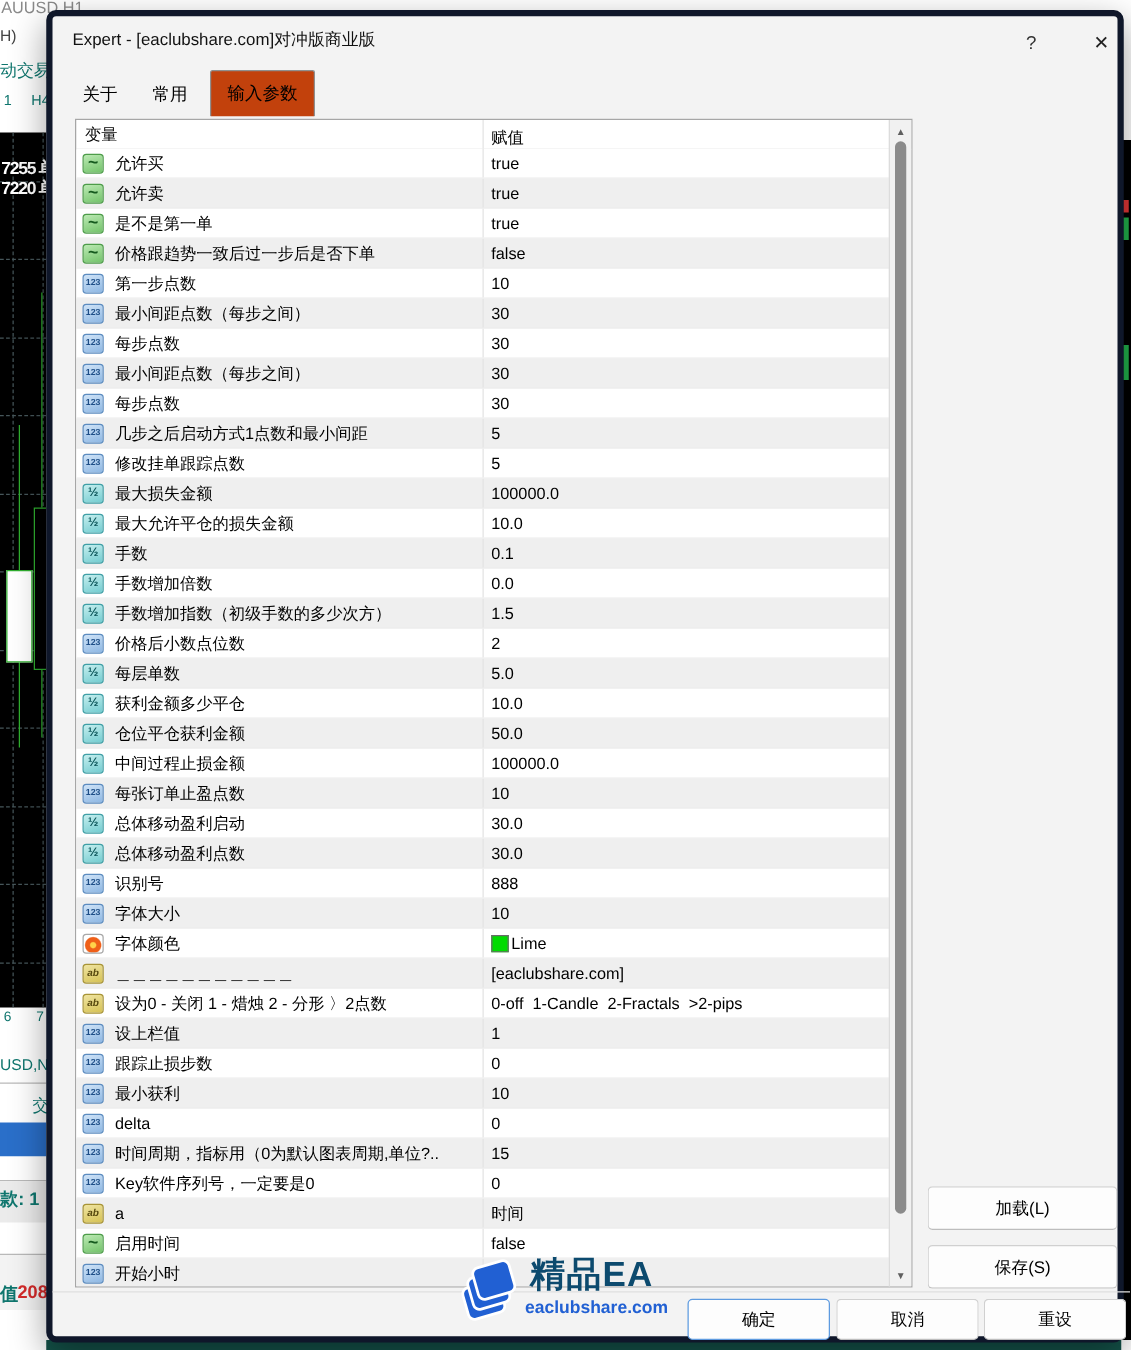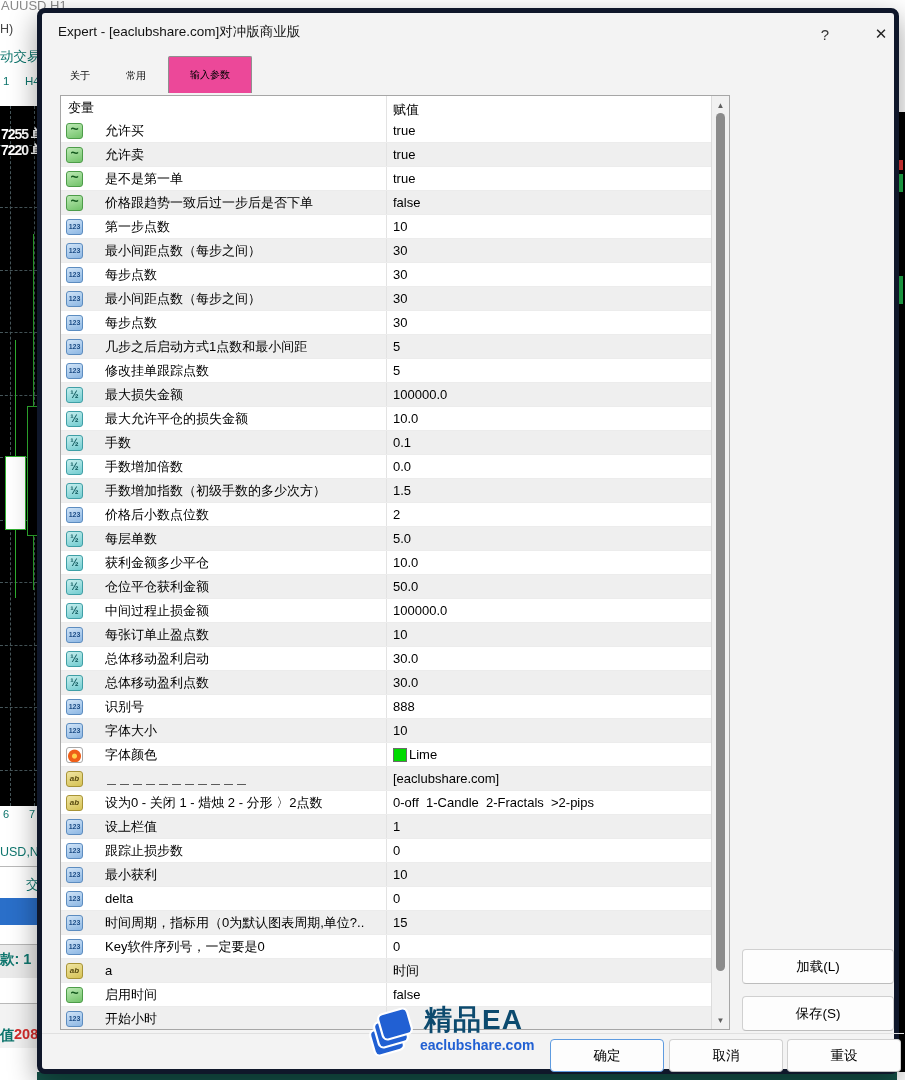--- a/index.html
+++ b/index.html
@@ -26,38 +26,38 @@
   #dialog{left:37px;top:8px;width:862px;height:1066px;background:#f3f3f3;
           border:5px solid #0f172a;border-radius:8px;z-index:3;
           box-shadow:0 10px 28px rgba(0,0,0,.38)}
   #title{left:16px;top:10px;font-size:13.5px;color:#111}
   #help-btn{left:770px;top:8px;width:26px;height:26px;font-size:15px;color:#333;
             display:flex;align-items:center;justify-content:center}
   #close-btn{left:824px;top:7px;width:30px;height:28px;font-size:15px;color:#222;
              display:flex;align-items:center;justify-content:center}
 
   .tab{position:absolute;top:48px;height:30px;display:flex;align-items:center;
-       justify-content:center;font-size:10px;color:#000}
+       justify-content:center;font-size:14px;color:#000}
   #tab-about{left:14px;width:48px}
   #tab-common{left:68px;width:52px}
-  #tab-inputs{left:126px;top:43px;height:36px;width:82px;background:#ec4899;
+  #tab-inputs{left:126px;top:43px;height:36px;width:82px;background:#c2410c;
               border:1px solid #8f8f8f;border-bottom:none;border-radius:2px 2px 0 0}
 
   
   #ptable{left:18px;top:82px;width:670px;height:935px;background:#fff;
           border:1px solid #a6a6a6}
   #thead{height:23px;display:flex;align-items:flex-end;border-bottom:1px solid #d6d6d6;
          font-size:13px;color:#000}
   #thead .h1{width:326px;padding-left:7px;box-sizing:border-box;border-right:1px solid #e3e3e3;height:100%;display:flex;align-items:center}
   #thead .h2{padding-left:6px}
   #rows{position:absolute;left:0;top:23px;right:17px;bottom:0;overflow:hidden}
   .trow{height:24px;display:flex;align-items:center;box-sizing:border-box;
         border-bottom:1px solid #ececec;font-size:13px;color:#000;background:#fff}
   .trow:nth-child(even){background:#efefef}
-  .cell-var{width:326px;height:100%;display:flex;align-items:center;gap:22px;
+  .cell-var{width:326px;height:100%;display:flex;align-items:center;gap:9px;
             padding-left:5px;box-sizing:border-box;border-right:1px solid #e3e3e3;overflow:hidden;white-space:nowrap}
   .cell-val{flex:1;padding-left:6px;white-space:pre;overflow:hidden;display:flex;align-items:center;gap:2px}
   .swatch{display:none;width:14px;height:14px;border:1px solid #6a6a6a;box-sizing:border-box}
 
   .ticon{width:17px;height:16px;border-radius:3px;flex:none;display:flex;
          align-items:center;justify-content:center;box-sizing:border-box;overflow:hidden}
   .ticon-bool{background:linear-gradient(160deg,#bce9b4,#72c36a);border:1px solid #4d9c49}
   .ticon-bool::after{content:"~";color:#155a1e;font-weight:bold;font-size:14px;margin-top:-3px}
   .ticon-int{background:linear-gradient(160deg,#cfe3f7,#8db7e3);border:1px solid #5c8cc0}
   .ticon-int::after{content:"123";font-size:7px;font-weight:bold;color:#1d4d86}

